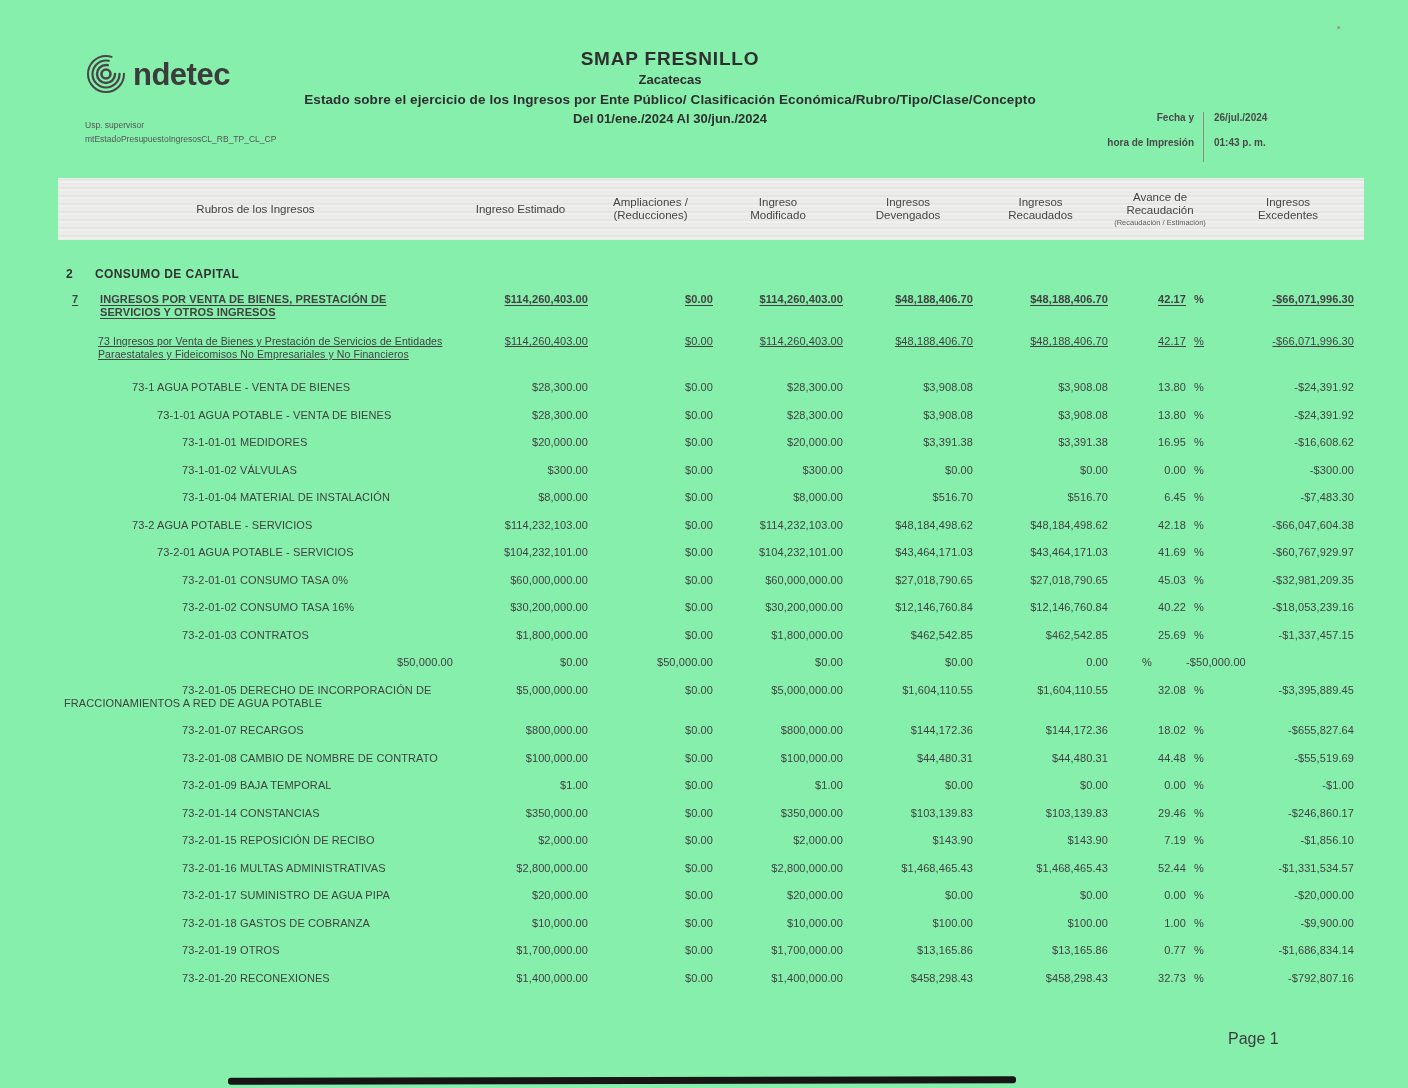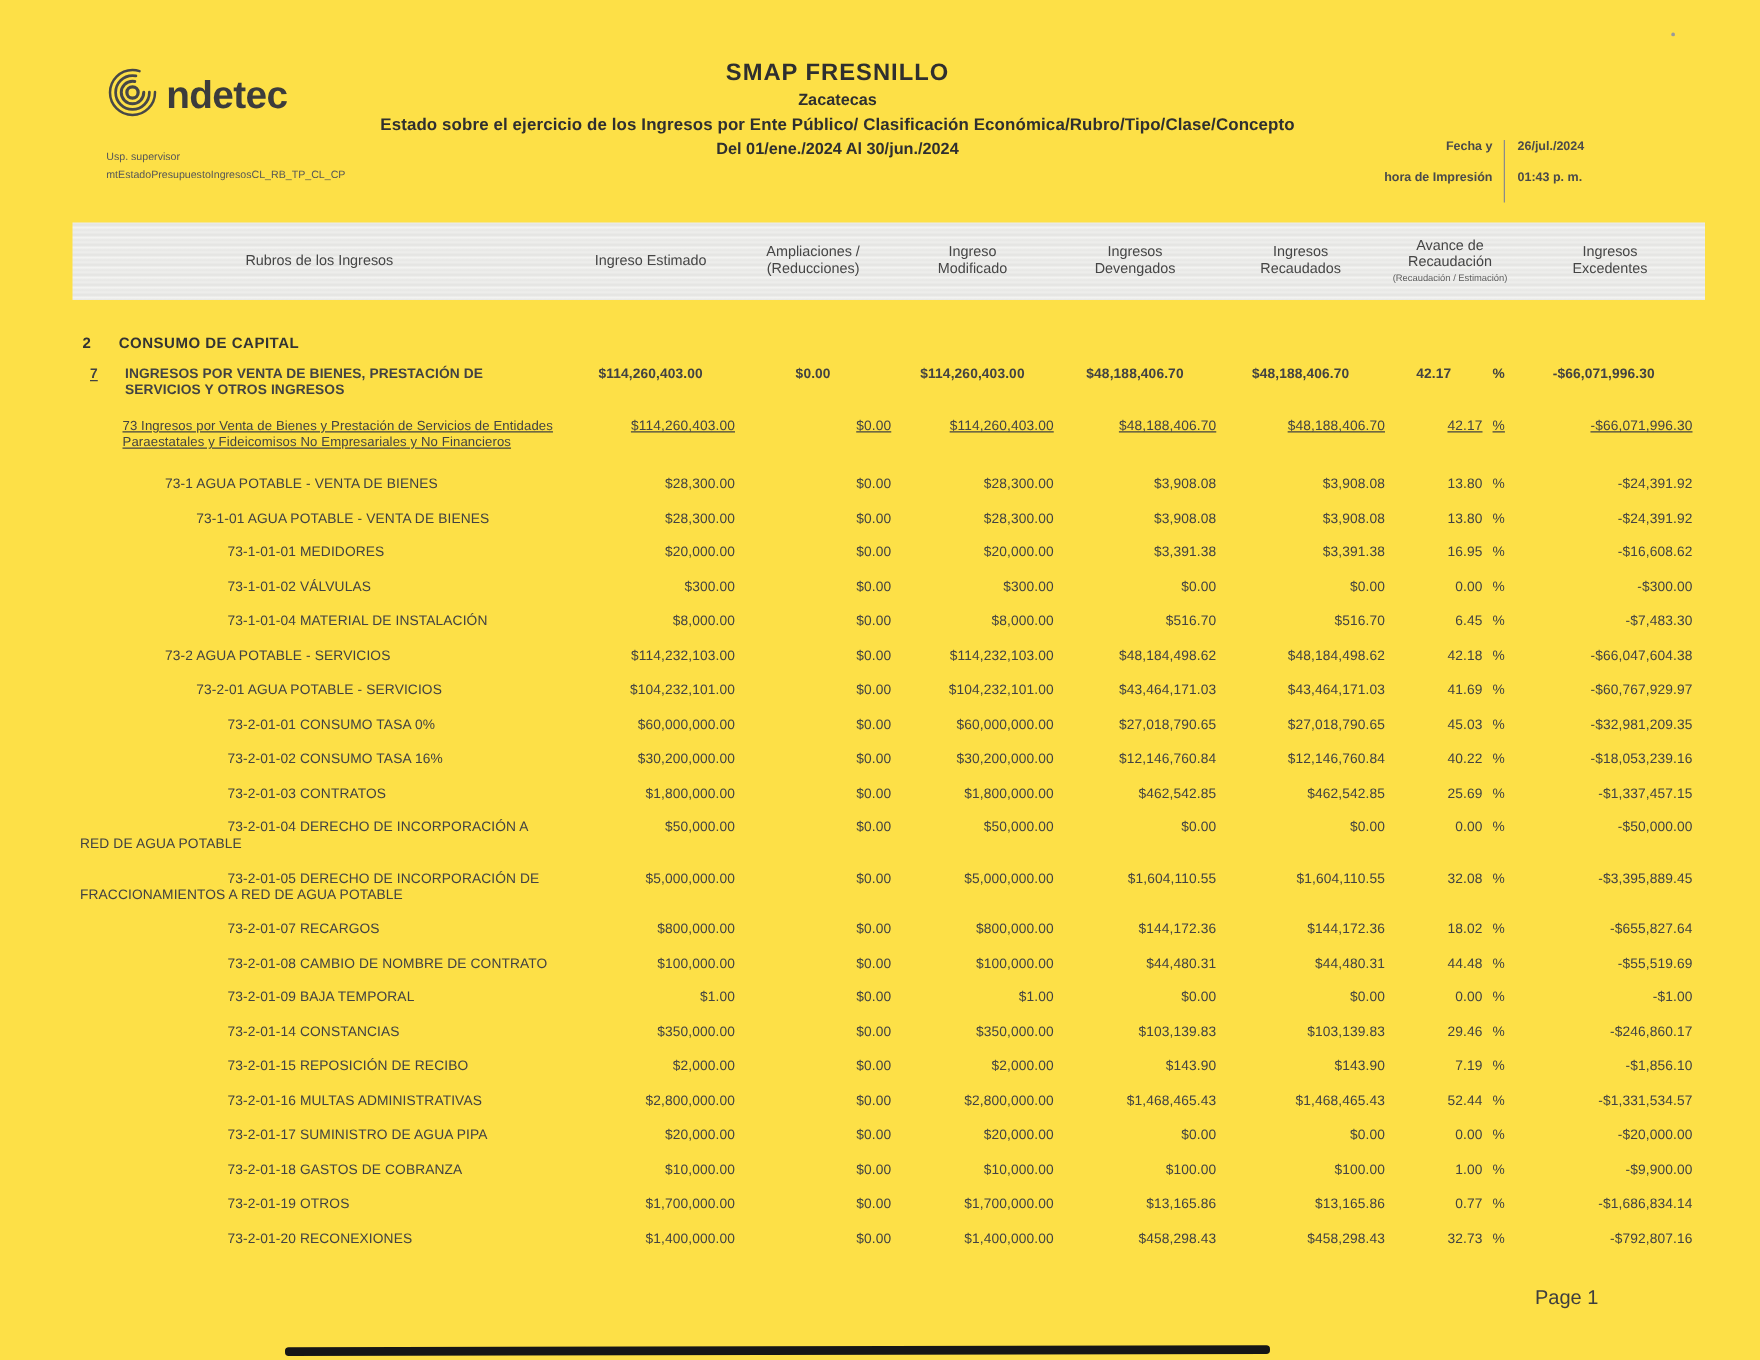--- a/index.html
+++ b/index.html
@@ -3,21 +3,21 @@
 <meta charset="utf-8">
 <style>
   * { margin:0; padding:0; box-sizing:border-box; }
   body {
     width:1408px; height:1088px; overflow:hidden;
     background:#e8e8e6;
     font-family:"Liberation Sans","DejaVu Sans",sans-serif;
   }
   .page {
     position:relative; width:1408px; height:1088px;
-    background:#fde047; color:#3f3f3f; overflow:hidden;
+    background:#86efac; color:#3f3f3f; overflow:hidden;
   }
   :root{
     --cols: 395px 135px 125px 130px 130px 135px 78px 26px 152px;
   }
 
   
   .logo { position:absolute; left:85px; top:48px; display:flex; align-items:center; }
   .logo svg { margin-right:2px; }
   .logo-text { font-size:31px; font-weight:800; color:#3c3c3c; letter-spacing:-0.5px; }
 
@@ -67,21 +67,21 @@
   .row .pct { text-align:center; }
   .row .exc { padding-right:10px; }
 
   .style-section { font-size:12px; font-weight:bold; color:#333; margin-bottom:12px; letter-spacing:0.4px; }
   .style-section .num { left:8px; }
   .style-section .lbl { padding-left:37px; }
 
   .style-major { font-weight:bold; margin-bottom:16px; }
   .style-major .num { left:14px; text-decoration:underline; text-underline-offset:2px; }
   .style-major .lbl { padding-left:42px; padding-right:42px; }
-  .style-major .lbl-text, .style-major .val { text-underline-offset:2px;text-align:center; }
+  .style-major .lbl-text, .style-major .val { text-decoration:underline; text-underline-offset:2px; }
 
   .style-group { margin-bottom:20px;text-decoration:underline; }
   .style-group .lbl { padding-left:40px; padding-right:2px; }
   .style-group .lbl-text { font-size:10.5px; line-height:13px; }
 
   .lvl-3 .lbl { padding-left:74px; }
   .lvl-4 .lbl { padding-left:99px; }
   .lvl-5 .lbl { padding-left:6px; text-indent:118px; }
 
   
@@ -299,21 +299,20 @@
       <div class="val">$1,800,000.00</div>
       <div class="val">$0.00</div>
       <div class="val">$1,800,000.00</div>
       <div class="val">$462,542.85</div>
       <div class="val">$462,542.85</div>
       <div class="val pct-num">25.69</div>
       <div class="pct">%</div>
       <div class="val exc">-$1,337,457.15</div>
     </div>
       <div class="row lvl-5 style-normal">
-      <div class="lbl"><span class="num"></span><span class="lbl-text">73-2-01-04 DERECHO DE INCORPORACIÓN A RED DE AGUA POTABLE</span></div>
       <div class="val">$50,000.00</div>
       <div class="val">$0.00</div>
       <div class="val">$50,000.00</div>
       <div class="val">$0.00</div>
       <div class="val">$0.00</div>
       <div class="val pct-num">0.00</div>
       <div class="pct">%</div>
       <div class="val exc">-$50,000.00</div>
     </div>
       <div class="row lvl-5 style-normal">

